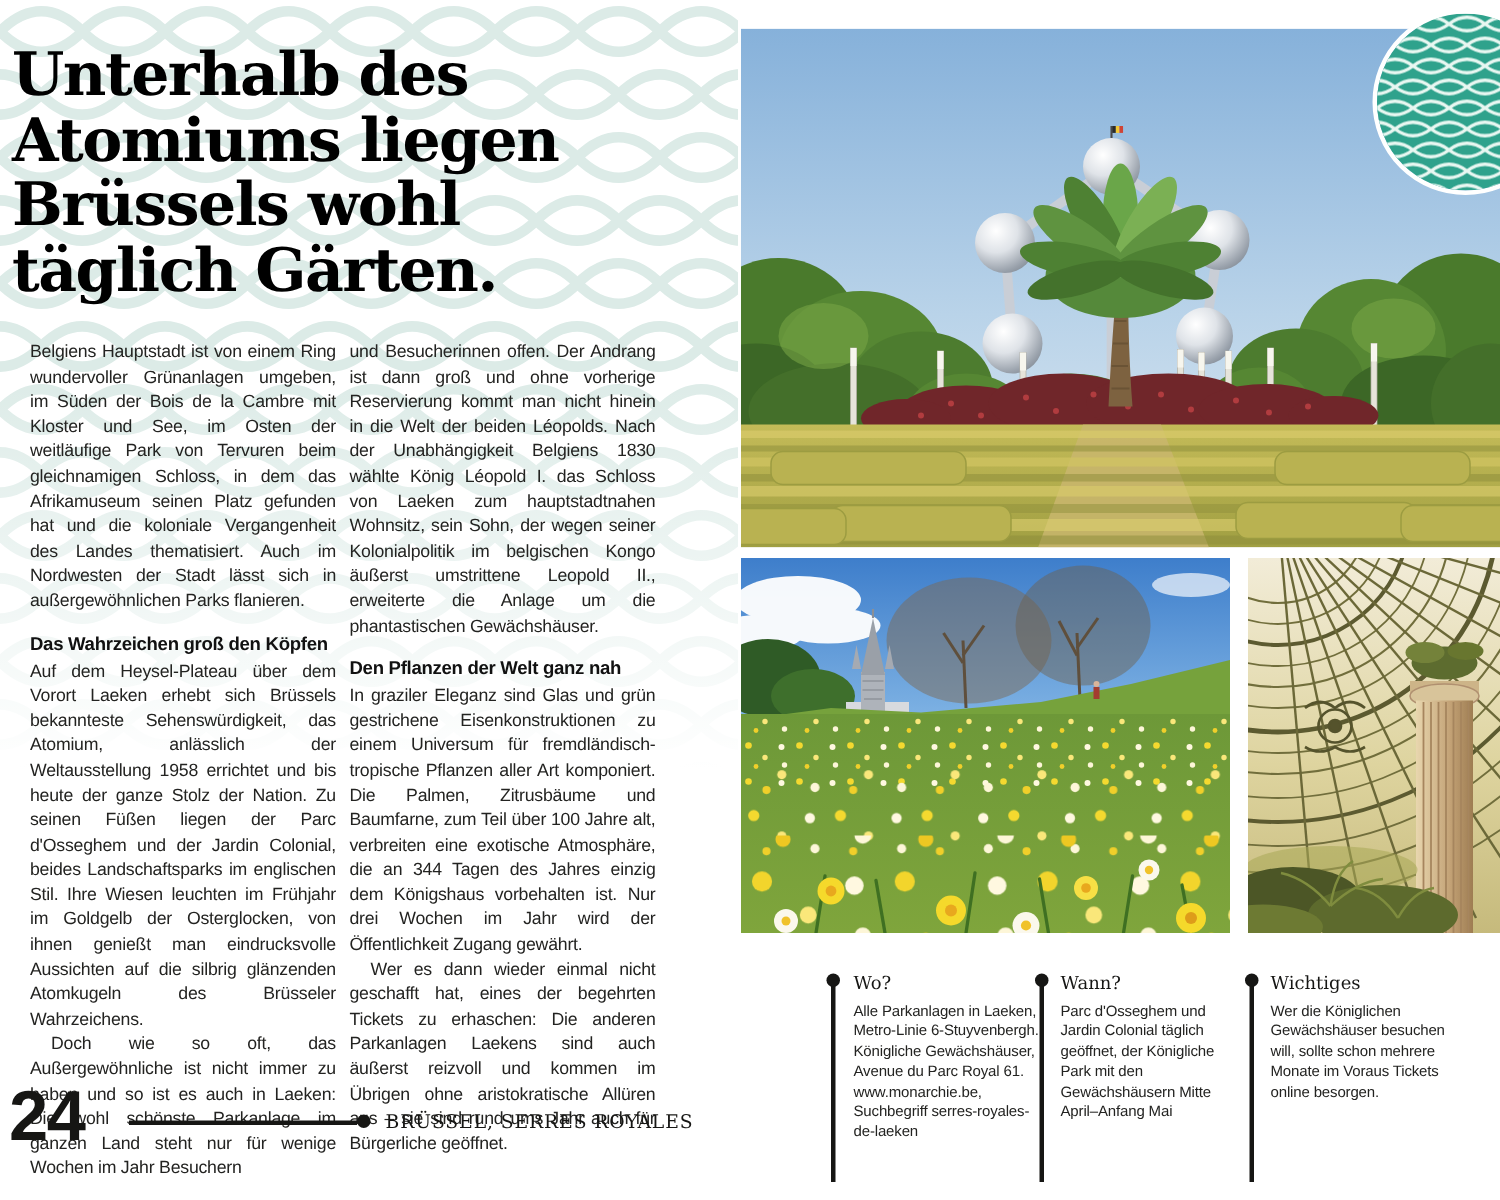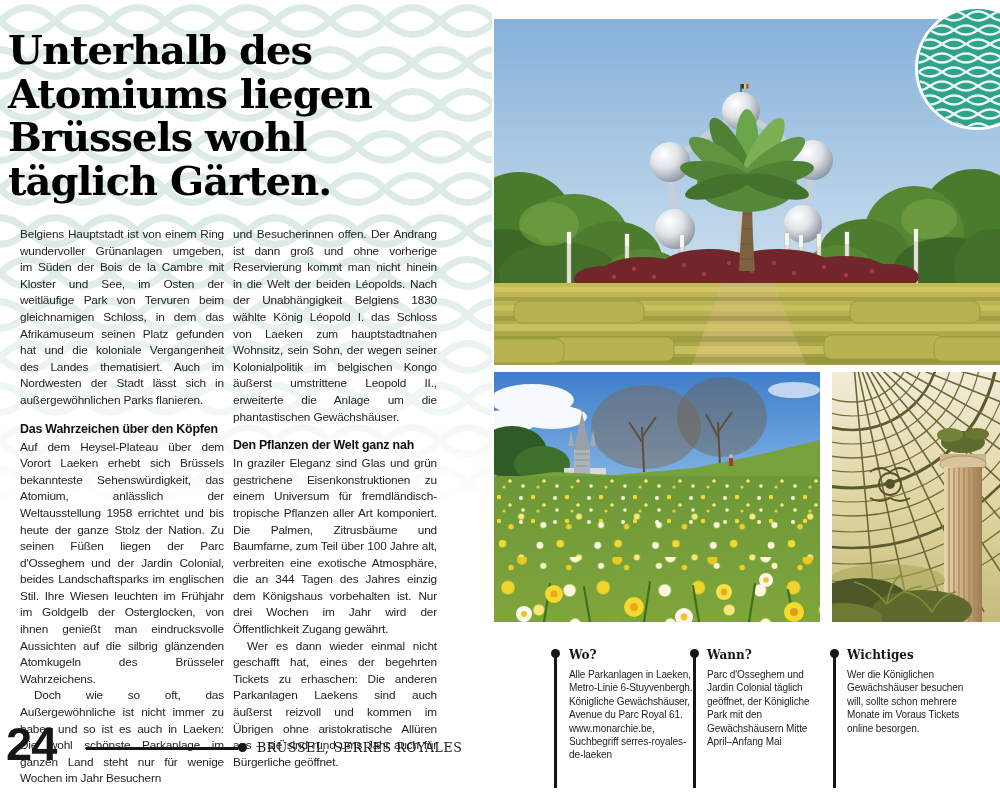--- a/index.html
+++ b/index.html
@@ -46,21 +46,21 @@
   .footer-dot{position:absolute;left:238px;top:743px;width:9px;height:9px;border-radius:50%;background:#161614;}
   .footer-label{position:absolute;left:257px;top:740px;
                 font-family:"DejaVu Serif","Liberation Serif",serif;font-weight:400;
                 font-size:12.5px;letter-spacing:0.6px;color:#161614;white-space:nowrap;}
 
   
   .info-rule{position:absolute;top:652px;width:2.5px;height:136px;background:#161614;}
   .info-dot{position:absolute;top:649px;width:9px;height:9px;border-radius:50%;background:#161614;}
   .info-block{position:absolute;top:648px;}
   .info-title{margin:0 0 6px 0;font-family:"DejaVu Serif","Liberation Serif",serif;
-              font-weight:700;font-size:12px;color:#161614;}
+              font-weight:400;font-size:12px;color:#161614;}
   .info-text{margin:0;font-size:10px;line-height:13.4px;letter-spacing:-0.1px;color:#232321;}
   .info-a{left:569px;width:124px;}
   .info-b{left:707px;width:118px;}
   .info-c{left:847px;width:130px;}
 </style>
 </head>
 <body>
 
 <div class="page">
 
@@ -81,21 +81,21 @@
 
   <div class="headline">
     <div>Unterhalb des</div>
     <div>Atomiums liegen</div>
     <div>Brüssels wohl</div>
     <div>täglich Gärten.</div>
   </div>
 
   <div class="col col1">
     <p>Belgiens Hauptstadt ist von einem Ring wundervoller Grünanlagen umgeben, im Süden der Bois de la Cambre mit Kloster und See, im Osten der weitläufige Park von Tervuren beim gleichnamigen Schloss, in dem das Afrikamuseum seinen Platz gefunden hat und die koloniale Vergangenheit des Landes thematisiert. Auch im Nordwesten der Stadt lässt sich in außergewöhnlichen Parks flanieren.</p>
-    <h3 class="subhead">Das Wahrzeichen über den Köpfen</h3>
+    <h3 class="subhead">Das Wahrzeichen groß den Köpfen</h3>
     <p>Auf dem Heysel-Plateau über dem Vorort Laeken erhebt sich Brüssels bekannteste Sehenswürdigkeit, das Atomium, anlässlich der Weltausstellung 1958 errichtet und bis heute der ganze Stolz der Nation. Zu seinen Füßen liegen der Parc d'Osseghem und der Jardin Colonial, beides Landschaftsparks im englischen Stil. Ihre Wiesen leuchten im Frühjahr im Goldgelb der Osterglocken, von ihnen genießt man eindrucksvolle Aussichten auf die silbrig glänzenden Atomkugeln des Brüsseler Wahrzeichens.</p>
     <p class="indent">Doch wie so oft, das Außergewöhnliche ist nicht immer zu haben und so ist es auch in Laeken: Die wohl schönste Parkanlage im ganzen Land steht nur für wenige Wochen im Jahr Besuchern</p>
   </div>
 
   <div class="col col2">
     <p>und Besucherinnen offen. Der Andrang ist dann groß und ohne vorherige Reservierung kommt man nicht hinein in die Welt der beiden Léopolds. Nach der Unabhängigkeit Belgiens 1830 wählte König Léopold I. das Schloss von Laeken zum hauptstadtnahen Wohnsitz, sein Sohn, der wegen seiner Kolonialpolitik im belgischen Kongo äußerst umstrittene Leopold II., erweiterte die Anlage um die phantastischen Gewächshäuser.</p>
     <h3 class="subhead">Den Pflanzen der Welt ganz nah</h3>
     <p>In graziler Eleganz sind Glas und grün gestrichene Eisenkonstruktionen zu einem Universum für fremdländisch-tropische Pflanzen aller Art komponiert. Die Palmen, Zitrusbäume und Baumfarne, zum Teil über 100 Jahre alt, verbreiten eine exotische Atmosphäre, die an 344 Tagen des Jahres einzig dem Königshaus vorbehalten ist. Nur drei Wochen im Jahr wird der Öffentlichkeit Zugang gewährt.</p>
     <p class="indent">Wer es dann wieder einmal nicht geschafft hat, eines der begehrten Tickets zu erhaschen: Die anderen Parkanlagen Laekens sind auch äußerst reizvoll und kommen im Übrigen ohne aristokratische Allüren aus – sie sind rund ums Jahr auch für Bürgerliche geöffnet.</p>
   </div>

